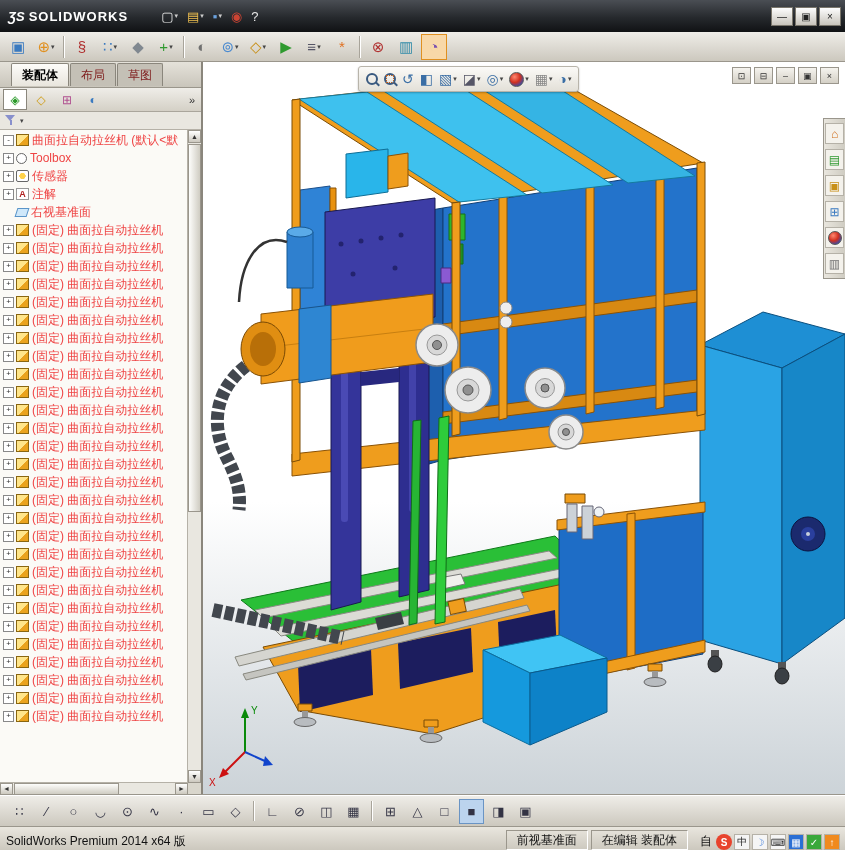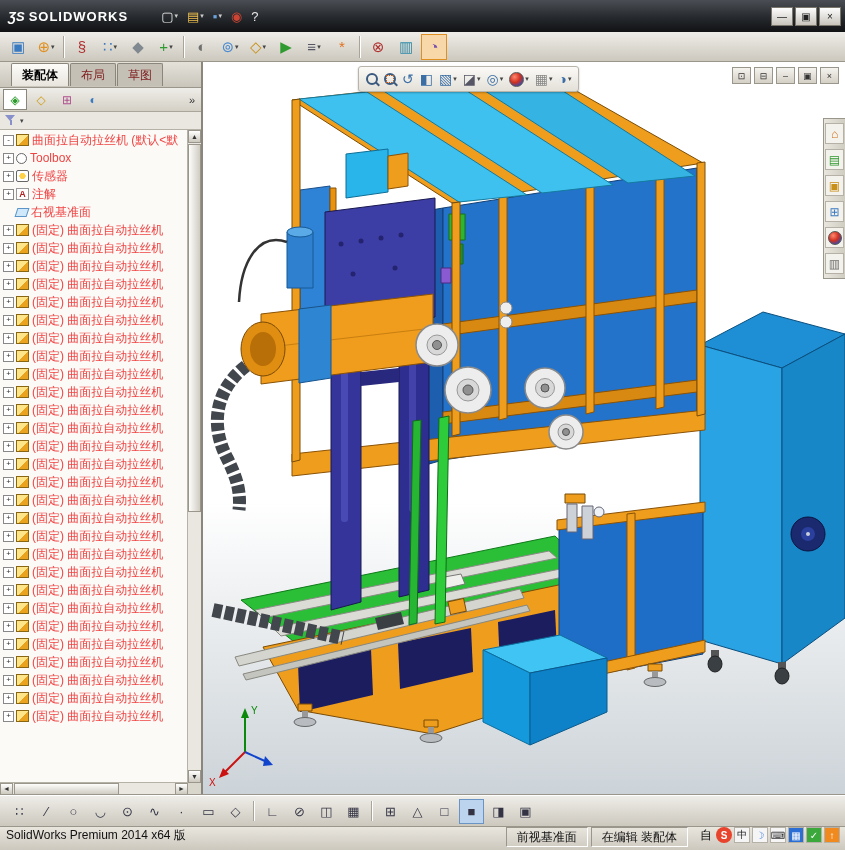--- a/index.html
+++ b/index.html
@@ -95,21 +95,21 @@
     background:#f4f2ec;border:1px solid #b5b1a7}
   .tpbtn .ball{width:12px;height:12px}
   
   .sketchbar{position:absolute;left:0;right:0;bottom:24px;height:31px;background:linear-gradient(#efede8,#ccc8be);
     border-top:1px solid #fff;box-shadow:0 -1px 0 #9a968c;display:flex;align-items:center;padding-left:6px;box-sizing:border-box}
   .skbtn{width:23px;height:23px;display:flex;align-items:center;justify-content:center;margin:0 1px;
     color:#334;font-size:13px;border:1px solid transparent}
   .skbtn.act{background:#bcd4ee;border:1px solid #6a94c4}
   .sksep{width:1px;height:20px;background:#a8a49a;border-right:1px solid #fff;margin:0 4px}
   .statusbar{position:absolute;left:0;right:0;bottom:0;height:24px;background:linear-gradient(#e9e6de,#ccc8be);
-    border-top:1px solid #9a968c;display:flex;align-items:flex-start;box-sizing:border-box}
+    border-top:1px solid #9a968c;display:flex;align-items:flex-end;box-sizing:border-box}
   .sbleft{padding-left:6px}
   .sbspace{flex:1}
   .sbcell{border:1px solid;border-color:#9a968c #fff #fff #9a968c;padding:1px 10px;margin-left:3px;height:16px;line-height:16px;white-space:nowrap}
   .sbime{margin:0 2px 0 12px}
   .trayicon{width:16px;height:16px;display:flex;align-items:center;justify-content:center;font-size:10px;
     margin-left:2px;border:1px solid #b5b1a7;box-sizing:border-box}
   .trayicon.round{border-radius:50%;border:none;font-weight:bold}
   .traywrap{display:flex;align-items:center;margin-right:5px}
 </style>
 </head>

